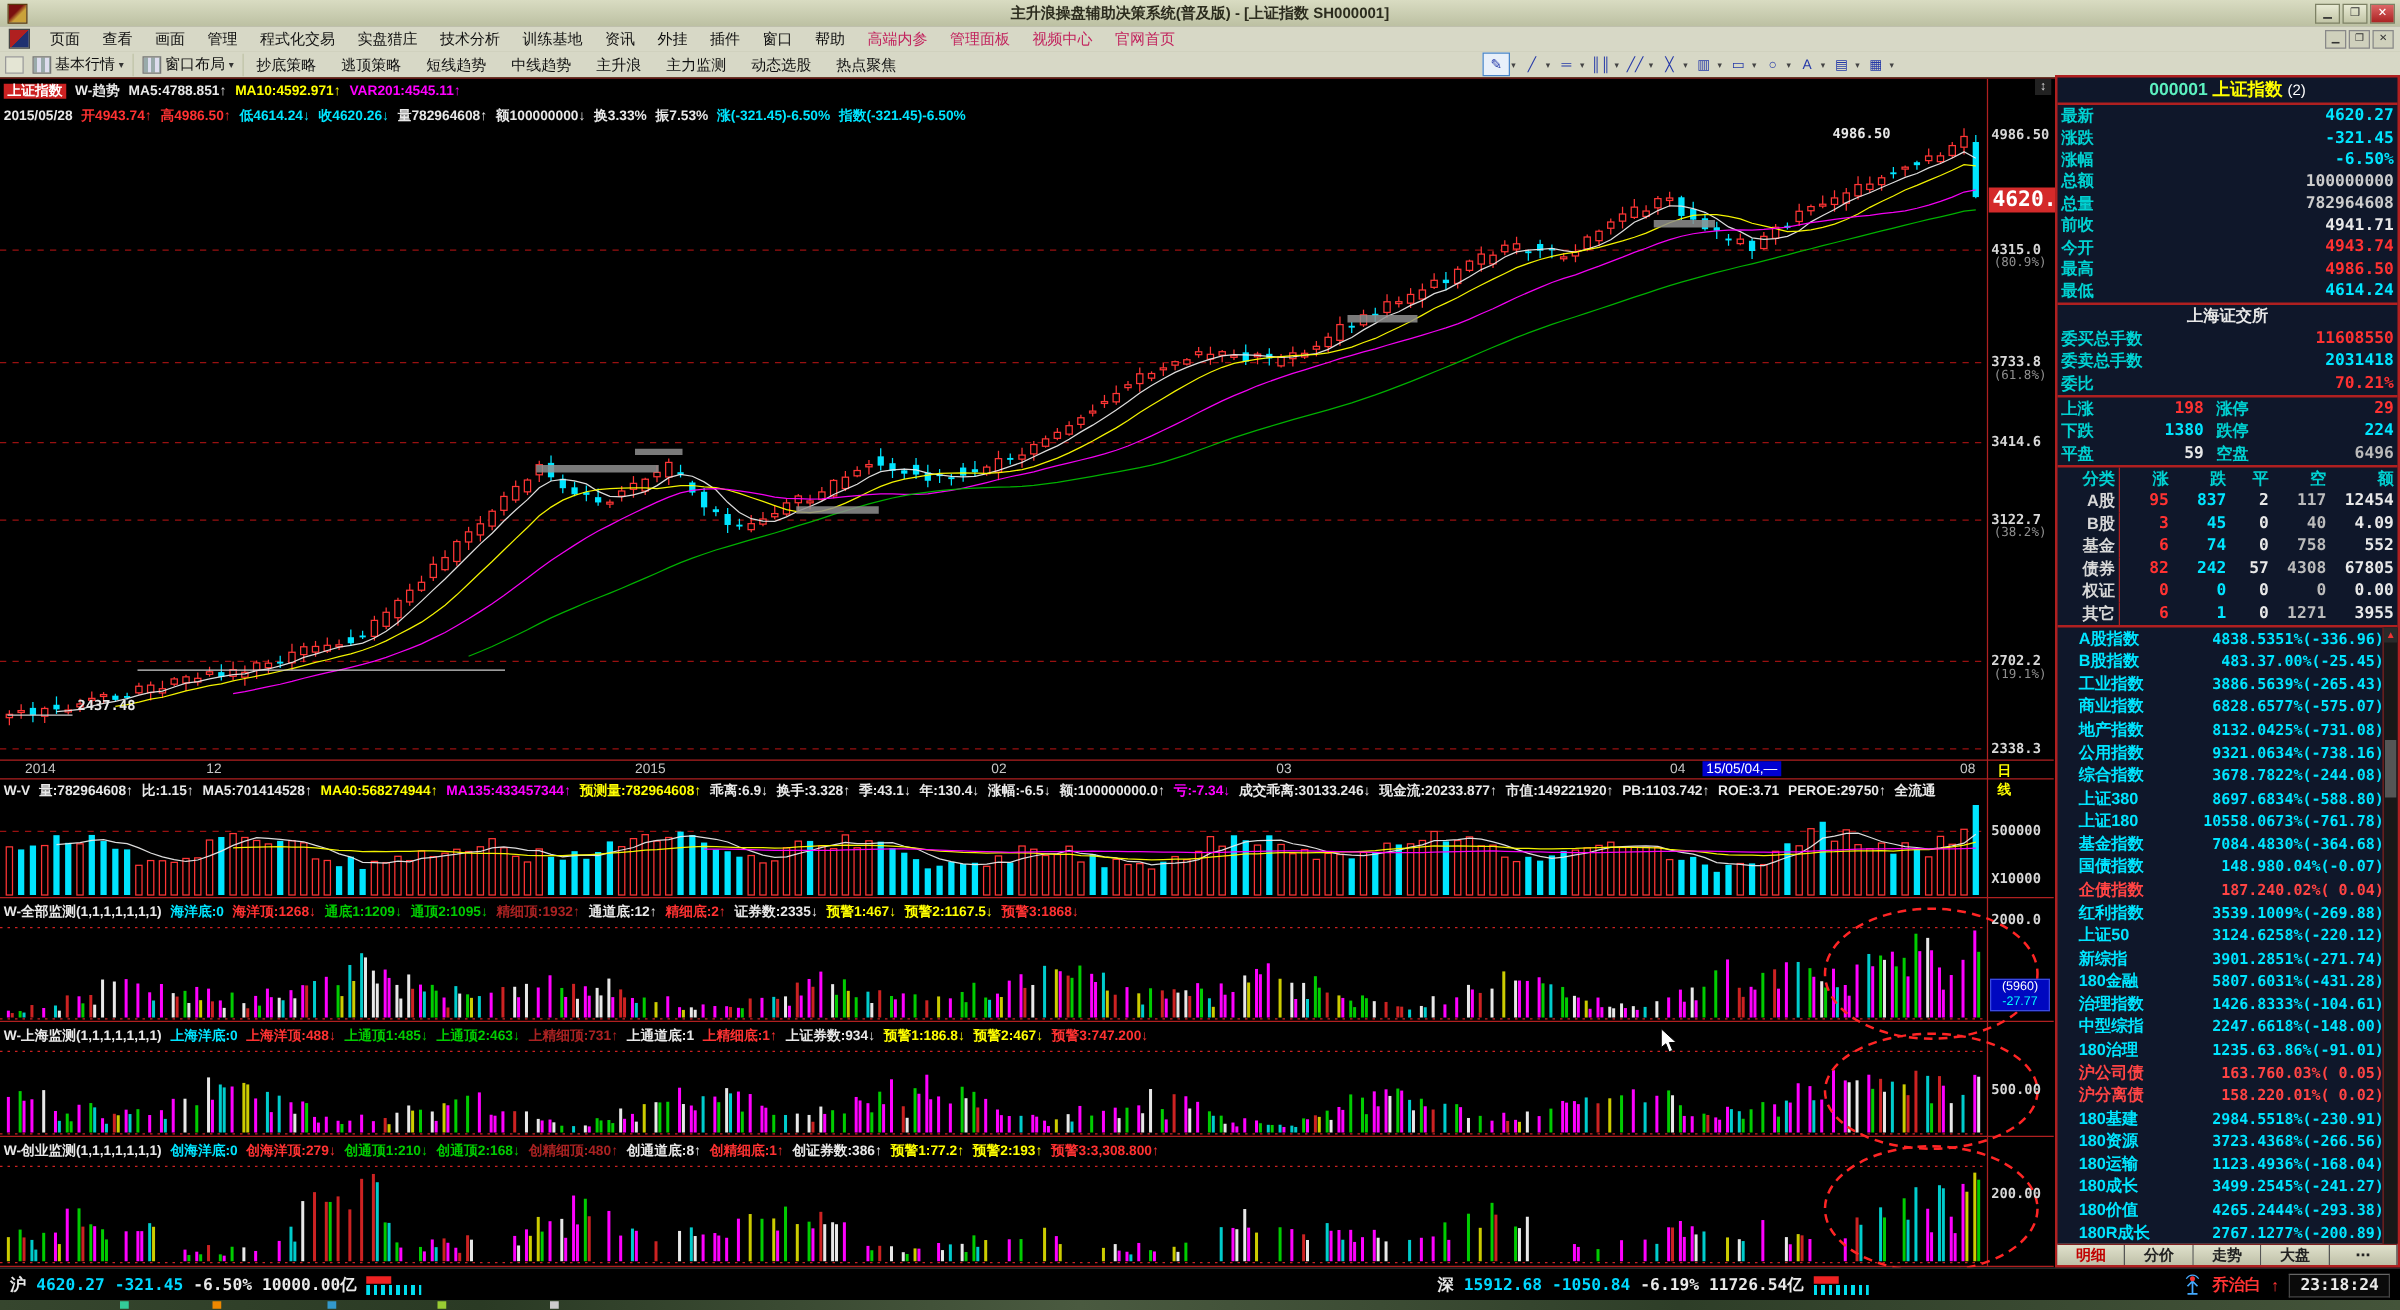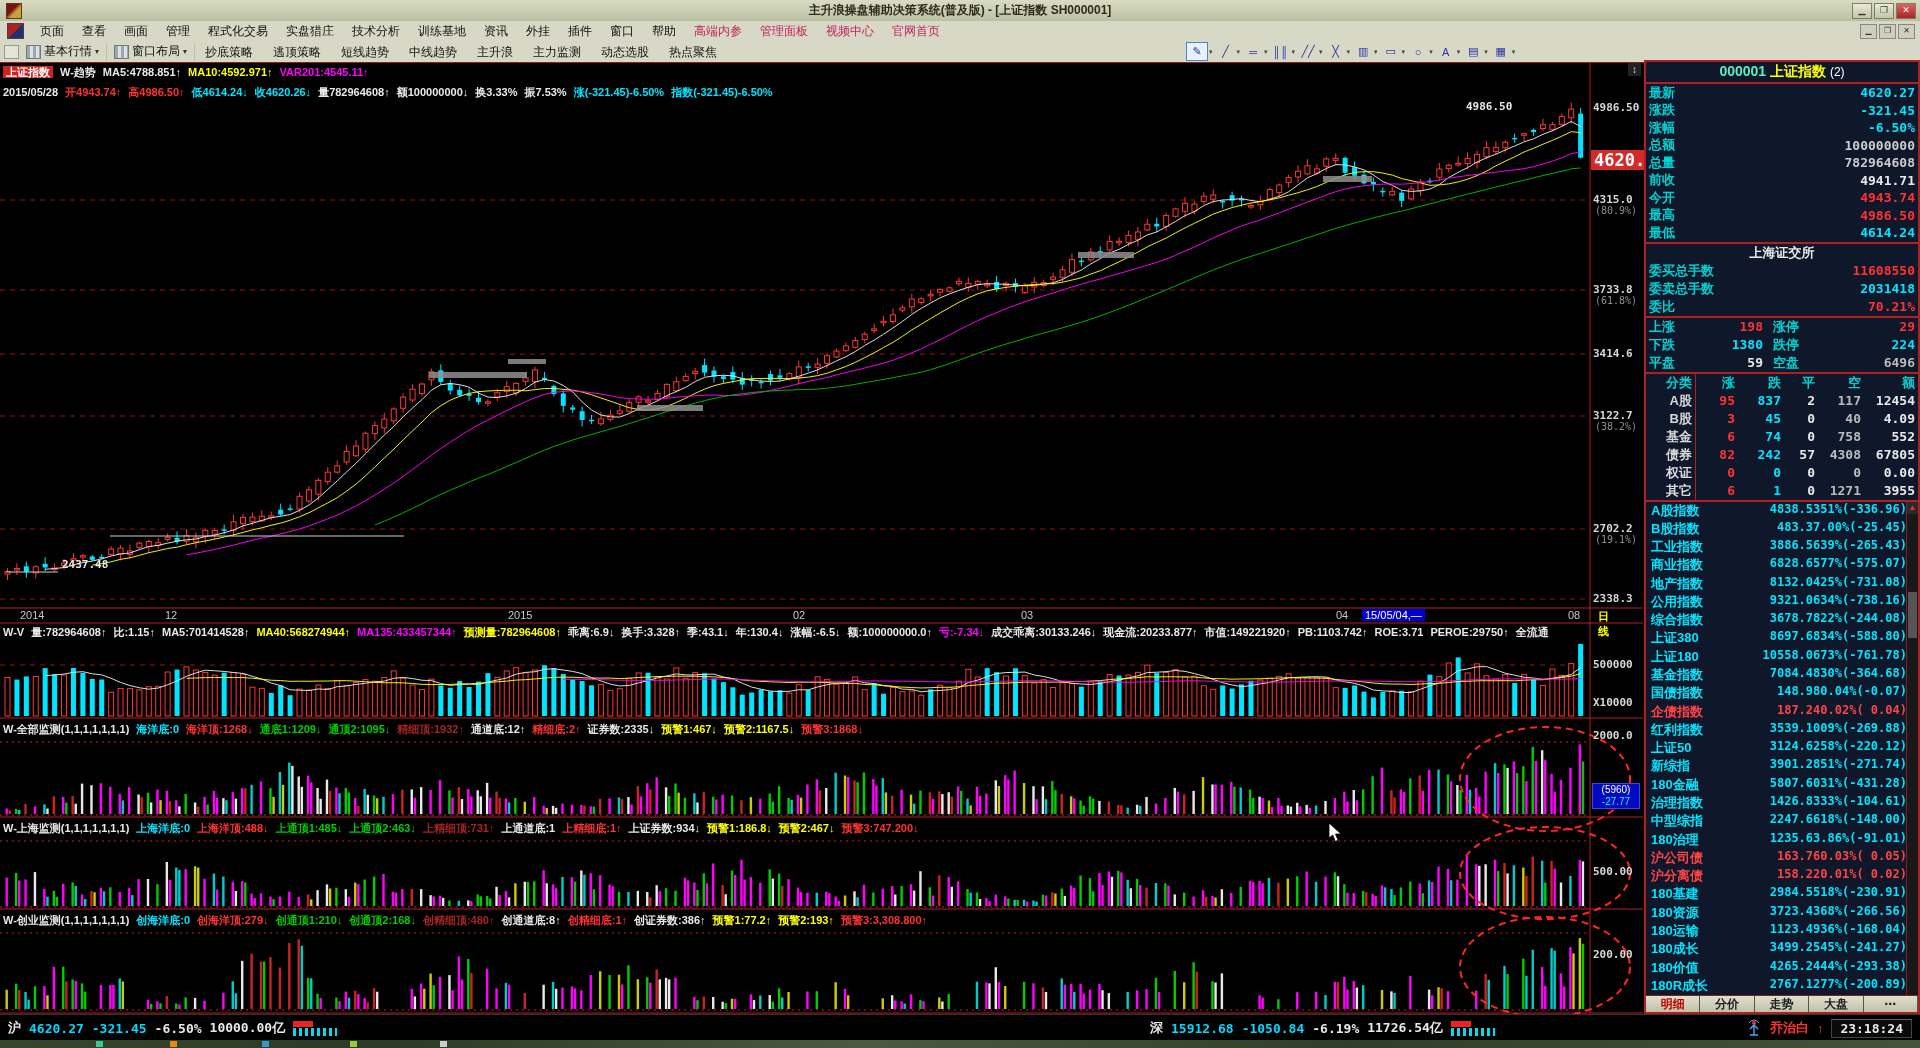--- a/index.html
+++ b/index.html
@@ -71,21 +71,21 @@
   .ud-l2{color:#00d2d2;width:56px;margin-left:10px;}
   .ud-v2{flex:1;text-align:right;font-family:"DejaVu Sans Mono",monospace;}
   #rp-updown{border-top:2px solid #b02020;}
   #rp-class{border-top:2px solid #b02020;}
   .cls-row{height:18px;display:grid;grid-template-columns:50px 42px 46px 34px 46px 1fr;
      font-size:13px;font-weight:bold;align-items:center;}
   .cls-row span{text-align:right;padding-right:3px;font-family:"DejaVu Sans Mono",monospace;}
   .cls-row span:first-child{font-family:inherit;border-right:1px solid #b02020;color:#d8d8d8;}
   .cls-row.hd span{color:#00d2d2;font-family:inherit;}
   #rp-list{flex:1;border-top:2px solid #b02020;position:relative;display:flex;flex-direction:column;padding-right:11px;}
-  .idx-row{flex:1;display:flex;font-size:13px;font-weight:bold;padding-left:5px;white-space:nowrap;}
+  .idx-row{flex:1;display:flex;align-items:center;font-size:13px;font-weight:bold;padding-left:17px;white-space:nowrap;}
   .idx-name{width:86px;}
   .idx-val{margin-left:auto;font-family:"DejaVu Sans Mono",monospace;font-size:12px;}
   .idx-chg{font-family:"DejaVu Sans Mono",monospace;font-size:12px;}
   #rp-scroll{position:absolute;right:0;top:0;bottom:0;width:11px;background:#181818;border-left:1px solid #802020;}
   #rp-scroll .up{height:12px;background:#2a2a2a;color:#e33;font-size:8px;text-align:center;line-height:12px;}
   #rp-scroll .thumb{position:absolute;left:1px;top:90px;width:9px;height:46px;background:#555;}
   #rp-tabs{height:16px;background:#cfd0ba;display:flex;align-items:stretch;font-size:12px;border-top:1px solid #802020;}
   .tab{flex:1;border-right:1px solid #555;text-align:center;line-height:16px;color:#222;
        background:linear-gradient(#e0e1cc,#bfc0a8);font-weight:bold;}
   .tab.active{color:#c00000;}

